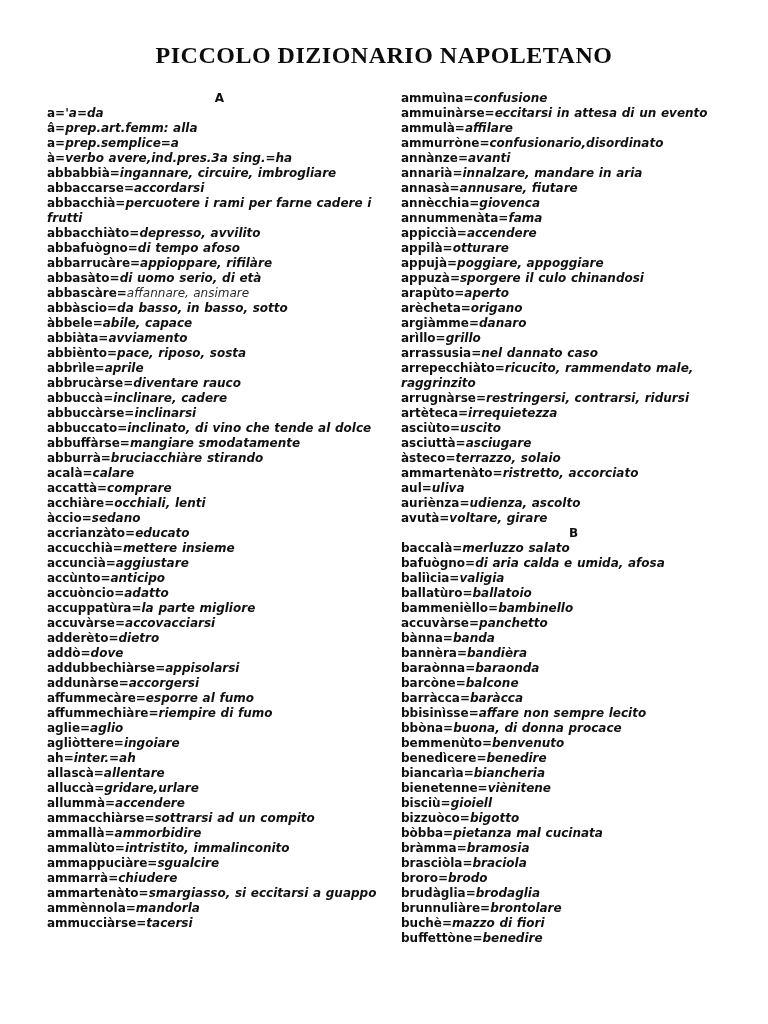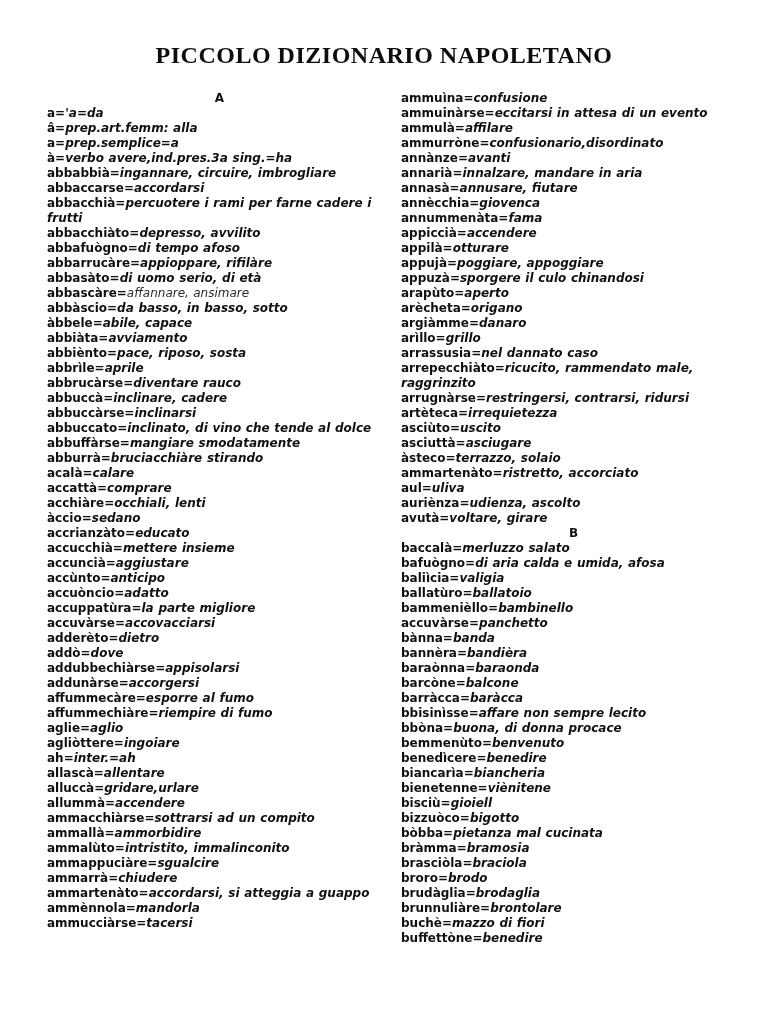--- a/index.html
+++ b/index.html
@@ -116,21 +116,21 @@
         <div class="entry"><span class="term">agliòttere=</span><span class="def">ingoiare</span></div>
         <div class="entry"><span class="term">ah=</span><span class="def">inter.=ah</span></div>
         <div class="entry"><span class="term">allascà=</span><span class="def">allentare</span></div>
         <div class="entry"><span class="term">alluccà=</span><span class="def">gridare,urlare</span></div>
         <div class="entry"><span class="term">allummà=</span><span class="def">accendere</span></div>
         <div class="entry"><span class="term">ammacchiàrse=</span><span class="def">sottrarsi ad un compito</span></div>
         <div class="entry"><span class="term">ammallà=</span><span class="def">ammorbidire</span></div>
         <div class="entry"><span class="term">ammalùto=</span><span class="def">intristito, immalinconito</span></div>
         <div class="entry"><span class="term">ammappuciàre=</span><span class="def">sgualcire</span></div>
         <div class="entry"><span class="term">ammarrà=</span><span class="def">chiudere</span></div>
-        <div class="entry"><span class="term">ammartenàto=</span><span class="def">accordarsi, si atteggia a guappo</span></div>
+        <div class="entry"><span class="term">ammartenàto=</span><span class="def">smargiasso, si eccitarsi a guappo</span></div>
         <div class="entry"><span class="term">ammènnola=</span><span class="def">mandorla</span></div>
         <div class="entry"><span class="term">ammucciàrse=</span><span class="def">tacersi</span></div>
       </div>
     <div class="col">
         <div class="entry"><span class="term">ammuìna=</span><span class="def">confusione</span></div>
         <div class="entry"><span class="term">ammuinàrse=</span><span class="def">eccitarsi in attesa di un evento</span></div>
         <div class="entry"><span class="term">ammulà=</span><span class="def">affilare</span></div>
         <div class="entry"><span class="term">ammurròne=</span><span class="def">confusionario,disordinato</span></div>
         <div class="entry"><span class="term">annànze=</span><span class="def">avanti</span></div>
         <div class="entry"><span class="term">annarià=</span><span class="def">innalzare, mandare in aria</span></div>

